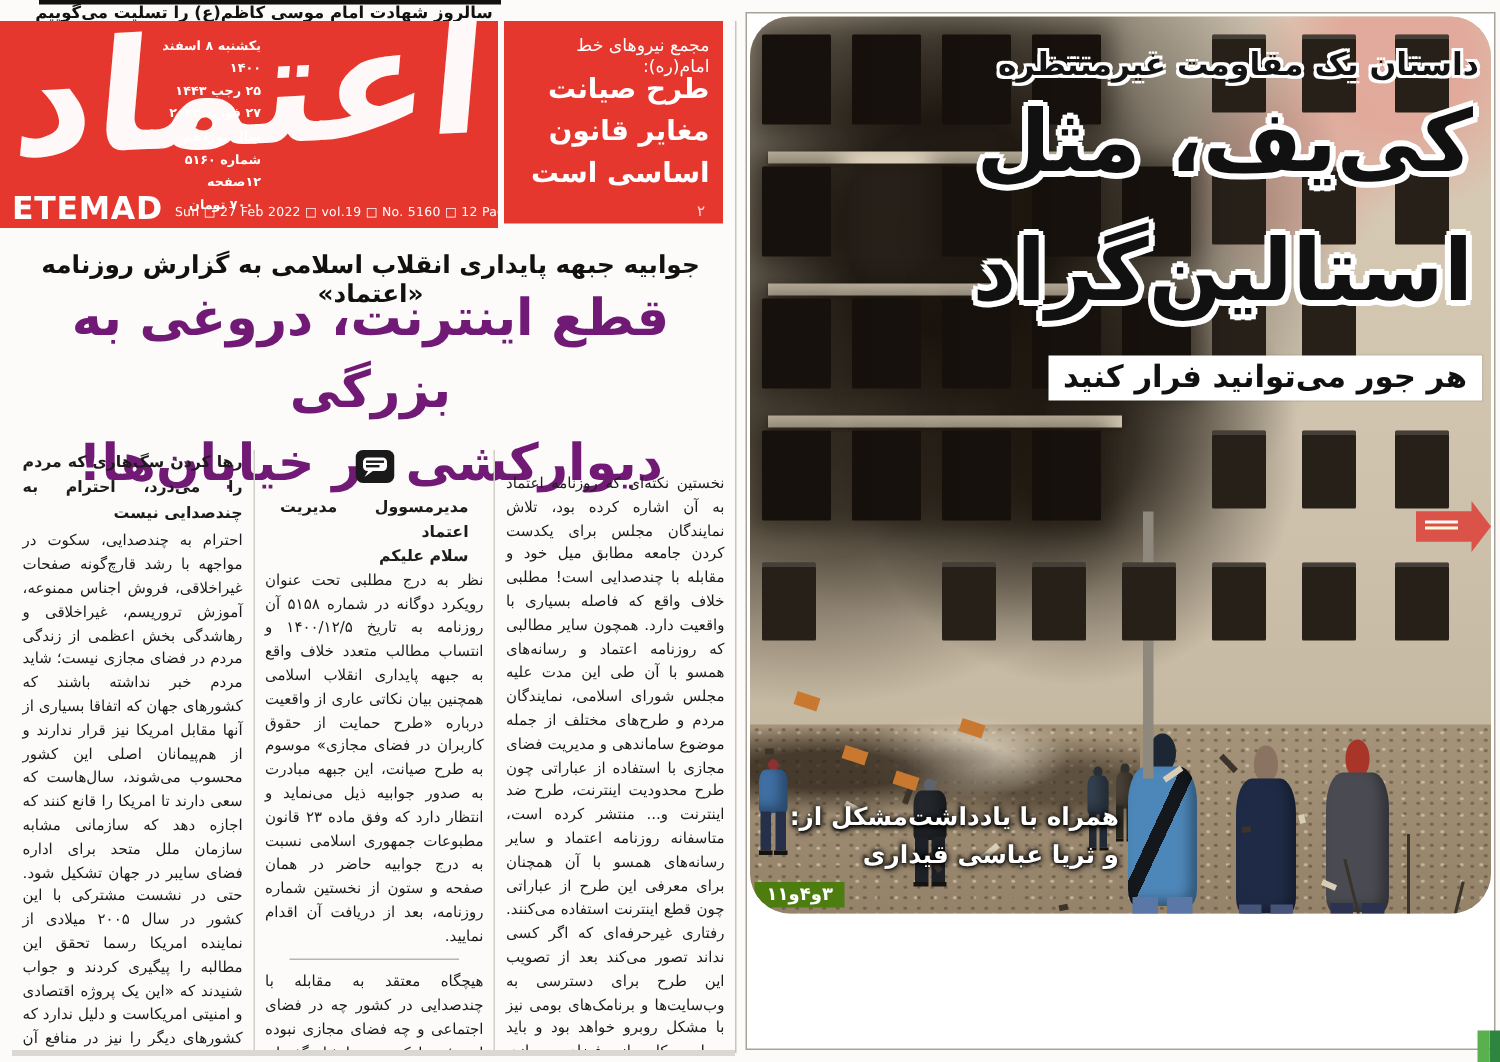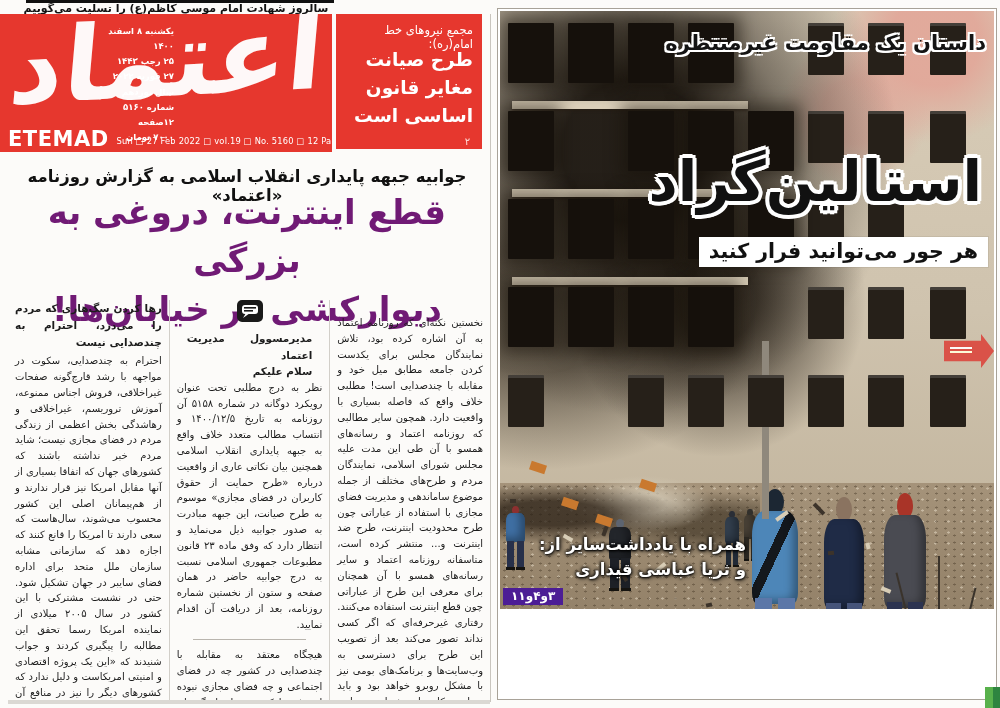--- a/index.html
+++ b/index.html
@@ -19,21 +19,21 @@
   
   #notice{left:336px;top:14px;width:146px;height:135px;background:#e6372e;color:#fff;}
   #notice-kicker{right:9px;left:2px;top:9px;font-size:11.5px;font-weight:normal;}
   #notice-headline{right:9px;left:8px;top:32px;font-size:18.5px;font-weight:bold;line-height:1.5;text-align:right;}
   #notice-pageref{right:12px;bottom:2px;font-size:10px;color:#ffd9d4;}
   
   #vert-sep{left:490px;top:14px;width:1px;height:688px;background:#c9c5be;}
   #bottom-bar{left:8px;top:700px;width:482px;height:4px;background:#dbd8d3;}
   
   #photo-frame{left:497px;top:8px;width:500px;height:692px;background:#fff;border:1px solid #a8a298;box-sizing:border-box;padding:2px;}
-  #art{position:relative;width:494px;height:598px;overflow:hidden;background:#cfc3ae;}
+  #art{position:relative;width:494px;height:598px;overflow:hidden;background:#cfc3ae;border-radius:27px;}
   #facade{position:absolute;left:0;top:0;width:494px;height:500px;
      background:
        radial-gradient(circle at 88% 6%, rgba(226,166,152,.9) 0 7%, rgba(226,166,152,0) 16%),
        radial-gradient(circle at 72% 20%, rgba(222,158,146,.55) 0 6%, rgba(222,158,146,0) 14%),
        linear-gradient(180deg,#d9cdb8 0%,#cfc3ae 60%,#c4b7a0 100%);}
   #burn{position:absolute;left:0;top:0;width:494px;height:500px;
      background:
        radial-gradient(ellipse at 27% 28%, rgba(18,13,8,.9) 0 14%, rgba(18,13,8,.45) 30%, rgba(18,13,8,0) 52%),
        radial-gradient(ellipse at 44% 58%, rgba(25,18,10,.75) 0 10%, rgba(25,18,10,0) 38%),
        radial-gradient(ellipse at 8% 62%, rgba(30,22,12,.55) 0 12%, rgba(30,22,12,0) 34%);}
@@ -50,21 +50,21 @@
        radial-gradient(ellipse at 80% 60%, rgba(50,40,26,.6) 0 14%, transparent 40%);}
   .overlay-kicker{right:8px;top:20px;font-size:21px;font-weight:bold;color:#141414;white-space:nowrap;
      text-shadow:-2px -2px 0 #fff,2px -2px 0 #fff,-2px 2px 0 #fff,2px 2px 0 #fff,0 2px 0 #fff,0 -2px 0 #fff;}
   .overlay-headline{right:12px;font-size:57px;font-weight:bold;color:#111;white-space:nowrap;line-height:1;
      text-shadow:-3px -3px 0 #fff,3px -3px 0 #fff,-3px 3px 0 #fff,3px 3px 0 #fff,0 4px 0 #fff,0 -4px 0 #fff,4px 0 0 #fff,-4px 0 0 #fff;}
   #hl1{top:56px;} #hl2{top:142px;}
   #substack{right:6px;top:226px;display:flex;flex-direction:column;align-items:flex-start;}
   .strip{background:#fff;color:#111;font-size:20.5px;font-weight:bold;padding:2px 10px 4px;margin-bottom:7px;white-space:nowrap;box-shadow:0 0 0 1px rgba(0,0,0,.06);}
   #photo-caption{left:4px;bottom:26px;width:242px;text-align:right;color:#fff;font-weight:bold;font-size:16.5px;line-height:1.55;
      text-shadow:0 1px 2px rgba(0,0,0,.95),1px 1px 4px #000,-1px -1px 3px rgba(0,0,0,.8);}
-  #pages-badge{left:3px;bottom:4px;background:#4c1d95;color:#fff;font-size:12px;font-weight:bold;padding:1px 8px 2px;}
+  #pages-badge{left:3px;bottom:4px;background:#4d7c0f;color:#fff;font-size:12px;font-weight:bold;padding:1px 8px 2px;}
   #next-arrow{right:0;top:323px;width:50px;height:34px;background:#db4a41;opacity:.93;
      clip-path:polygon(0 20%,74% 20%,74% 0,100% 50%,74% 100%,74% 80%,0 80%);}
   #next-arrow span{position:absolute;left:6px;top:13px;width:22px;height:2px;background:#fff;box-shadow:0 4px 0 #ffd;}
   #green-corner{right:0;bottom:0;width:15px;height:21px;display:flex;}
   #green-corner i{flex:1;} #green-corner i:first-child{background:#2e8540;} #green-corner i:last-child{background:#58b14c;}
   
   #lead-kicker{left:8px;top:167px;width:478px;text-align:center;font-size:16.5px;font-weight:bold;color:#111;}
   #lead-hl{left:8px;top:188px;width:478px;text-align:center;font-weight:bold;color:#701a75;font-size:34px;line-height:1.42;letter-spacing:-.5px;}
   #cols{left:8px;top:300px;width:482px;height:400px;display:flex;}
   .col{width:33.33%;box-sizing:border-box;padding:0 7px;border-left:1px solid #d2cfc9;overflow:hidden;
@@ -233,28 +233,29 @@
         <div class="pd" style="position: absolute; left: 128px; top: 100px; width: 46px; height: 60px; background: rgb(22, 17, 12); border-radius: 1px; box-shadow: rgba(22, 15, 8, 0.5) 0px 0px 16px 7px;"></div>
         <div class="pd" style="position: absolute; left: 8px; top: 100px; width: 46px; height: 60px; background: rgb(22, 17, 12); border-radius: 1px; box-shadow: rgba(22, 15, 8, 0.5) 0px 0px 16px 7px;"></div>
         <div class="pd" style="position: absolute; left: 430px; top: 12px; width: 36px; height: 52px; background: rgb(38, 32, 25); border-radius: 1px; box-shadow: rgba(255, 255, 255, 0.14) 0px 3px 0px inset;"></div>
         <div class="pd" style="position: absolute; left: 368px; top: 12px; width: 36px; height: 52px; background: rgb(38, 32, 25); border-radius: 1px; box-shadow: rgba(255, 255, 255, 0.14) 0px 3px 0px inset;"></div>
         <div class="pd" style="position: absolute; left: 308px; top: 12px; width: 36px; height: 52px; background: rgb(38, 32, 25); border-radius: 1px; box-shadow: rgba(255, 255, 255, 0.14) 0px 3px 0px inset;"></div>
         <div class="pd" style="position: absolute; left: 188px; top: 12px; width: 46px; height: 60px; background: rgb(22, 17, 12); border-radius: 1px; box-shadow: rgba(22, 15, 8, 0.5) 0px 0px 16px 7px;"></div>
         <div class="pd" style="position: absolute; left: 128px; top: 12px; width: 46px; height: 60px; background: rgb(22, 17, 12); border-radius: 1px; box-shadow: rgba(22, 15, 8, 0.5) 0px 0px 16px 7px;"></div>
         <div class="pd" style="position: absolute; left: 68px; top: 12px; width: 46px; height: 60px; background: rgb(22, 17, 12); border-radius: 1px; box-shadow: rgba(22, 15, 8, 0.5) 0px 0px 16px 7px;"></div>
         <div class="pd" style="position: absolute; left: 8px; top: 12px; width: 46px; height: 60px; background: rgb(22, 17, 12); border-radius: 1px; box-shadow: rgba(22, 15, 8, 0.5) 0px 0px 16px 7px;"></div>
         <div class="abs overlay-kicker">داستان یک مقاومت غیرمنتظره</div>
+      <div class="abs overlay-headline" id="hl1">کی‌یف، مثل</div>
       <div class="abs overlay-headline" id="hl2">استالین‌گراد</div>
 
       <div class="abs" id="substack">
         <span class="strip">هر جور می‌توانید فرار کنید</span>
       </div>
 
       <div class="abs" id="photo-caption">
-        <div>همراه با یادداشت‌سایر از:</div>
+        <div>همراه با یادداشت‌مشکل از:</div>
         <div>و ثریا عباسی قیداری</div>
       </div>
 
       <div class="abs" id="pages-badge">۳و۴و۱۱</div>
       <div class="abs" id="next-arrow">
           <span></span>
         </div>
     </div>
   </div>
 

